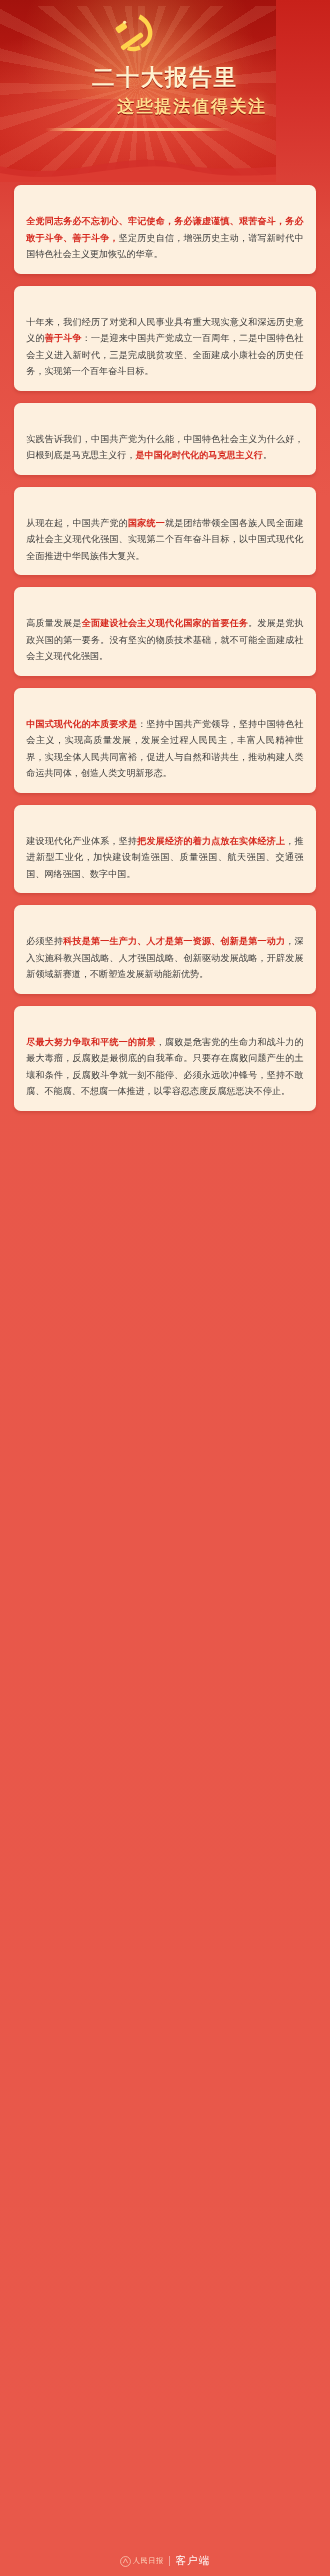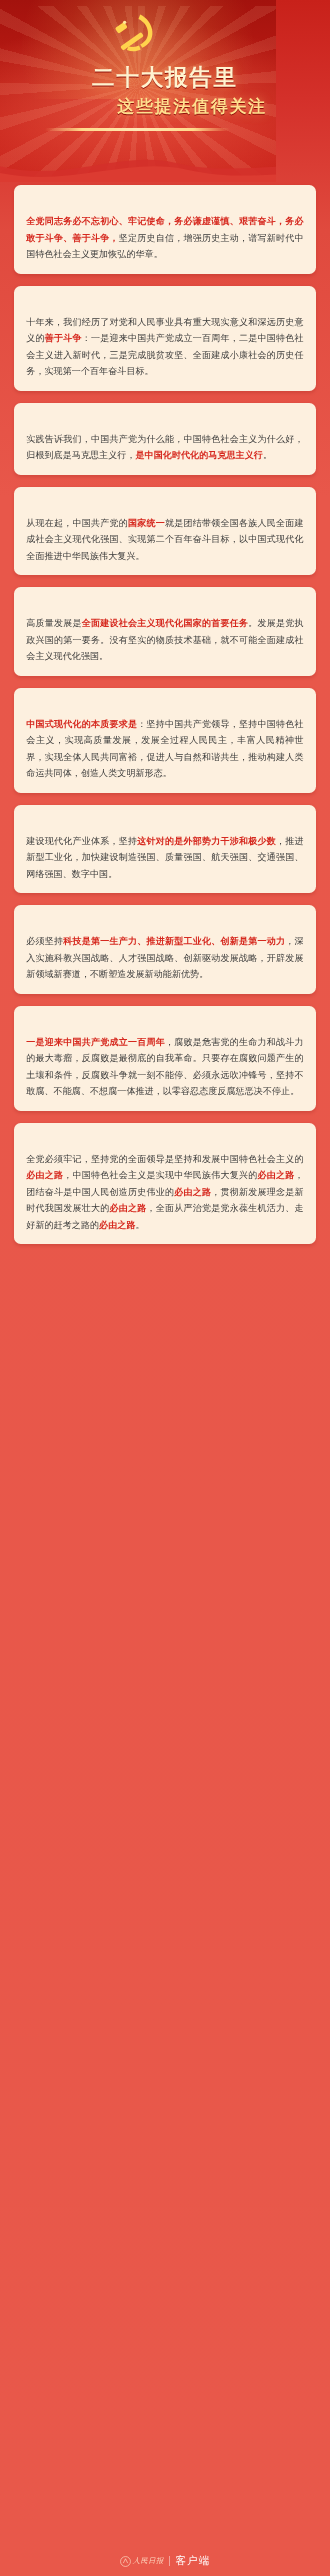--- a/index.html
+++ b/index.html
@@ -133,21 +133,20 @@
     bottom: 7.7px;
     width: 330px;
     display: flex;
     align-items: center;
     justify-content: center;
     gap: 5.5px;
   }
   .footer-logo {
     display: flex;
     gap: 2px;
-    font-style: italic;
   }
   .footer-logo .fl-txt {
     color: #ffe2c9;
     font-size: 7.2px;
     letter-spacing: 0.6px;
     opacity: 0.92;
   }
   .footer-name {
     color: #ffffff;
     font-size: 10.5px;
@@ -212,35 +211,32 @@
 
     <div class="card">
       <p>高质量发展是<span class="hl">全面建设社会主义现代化国家的首要任务</span>。发展是党执政兴国的第一要务。没有坚实的物质技术基础，就不可能全面建成社会主义现代化强国。</p>
     </div>
 
     <div class="card">
       <p><span class="hl">中国式现代化的本质要求是</span>：坚持中国共产党领导，坚持中国特色社会主义，实现高质量发展，发展全过程人民民主，丰富人民精神世界，实现全体人民共同富裕，促进人与自然和谐共生，推动构建人类命运共同体，创造人类文明新形态。</p>
     </div>
 
     <div class="card">
-      <p>建设现代化产业体系，坚持<span class="hl">这针对的是外部势力干涉和极少数</span>，推进新型工业化，加快建设制造强国、质量强国、航天强国、交通强国、网络强国、数字中国。</p>
-    </div>
-
-    <div class="card">
-      <p>必须坚持<span class="hl">科技是第一生产力、推进新型工业化、创新是第一动力</span>，深入实施科教兴国战略、人才强国战略、创新驱动发展战略，开辟发展新领域新赛道，不断塑造发展新动能新优势。</p>
-    </div>
-
-
-    <div class="card">
-      <p><span class="hl">一是迎来中国共产党成立一百周年</span>，腐败是危害党的生命力和战斗力的最大毒瘤，反腐败是最彻底的自我革命。只要存在腐败问题产生的土壤和条件，反腐败斗争就一刻不能停、必须永远吹冲锋号，坚持不敢腐、不能腐、不想腐一体推进，以零容忍态度反腐惩恶决不停止。</p>
-    </div>
-
-    <div class="card">
-      <p>全党必须牢记，坚持党的全面领导是坚持和发展中国特色社会主义的<span class="hl">必由之路</span>，中国特色社会主义是实现中华民族伟大复兴的<span class="hl">必由之路</span>，团结奋斗是中国人民创造历史伟业的<span class="hl">必由之路</span>，贯彻新发展理念是新时代我国发展壮大的<span class="hl">必由之路</span>，全面从严治党是党永葆生机活力、走好新的赶考之路的<span class="hl">必由之路</span>。</p>
-    </div>
+      <p>建设现代化产业体系，坚持<span class="hl">把发展经济的着力点放在实体经济上</span>，推进新型工业化，加快建设制造强国、质量强国、航天强国、交通强国、网络强国、数字中国。</p>
+    </div>
+
+    <div class="card">
+      <p>必须坚持<span class="hl">科技是第一生产力、人才是第一资源、创新是第一动力</span>，深入实施科教兴国战略、人才强国战略、创新驱动发展战略，开辟发展新领域新赛道，不断塑造发展新动能新优势。</p>
+    </div>
+
+
+    <div class="card">
+      <p><span class="hl">尽最大努力争取和平统一的前景</span>，腐败是危害党的生命力和战斗力的最大毒瘤，反腐败是最彻底的自我革命。只要存在腐败问题产生的土壤和条件，反腐败斗争就一刻不能停、必须永远吹冲锋号，坚持不敢腐、不能腐、不想腐一体推进，以零容忍态度反腐惩恶决不停止。</p>
+    </div>
+
 
   </div>
 
   <div class="footer">
     <div class="footer-logo">
       <svg width="11" height="11" viewBox="0 0 20 20">
         <circle cx="10" cy="10" r="9" fill="none" stroke="#ffe2c9" stroke-width="1.2"></circle>
         <path d="M6 13 L10 5 L14 13" fill="none" stroke="#ffe2c9" stroke-width="1.2"></path>
       </svg>
       <span class="fl-txt">人民日报</span>

